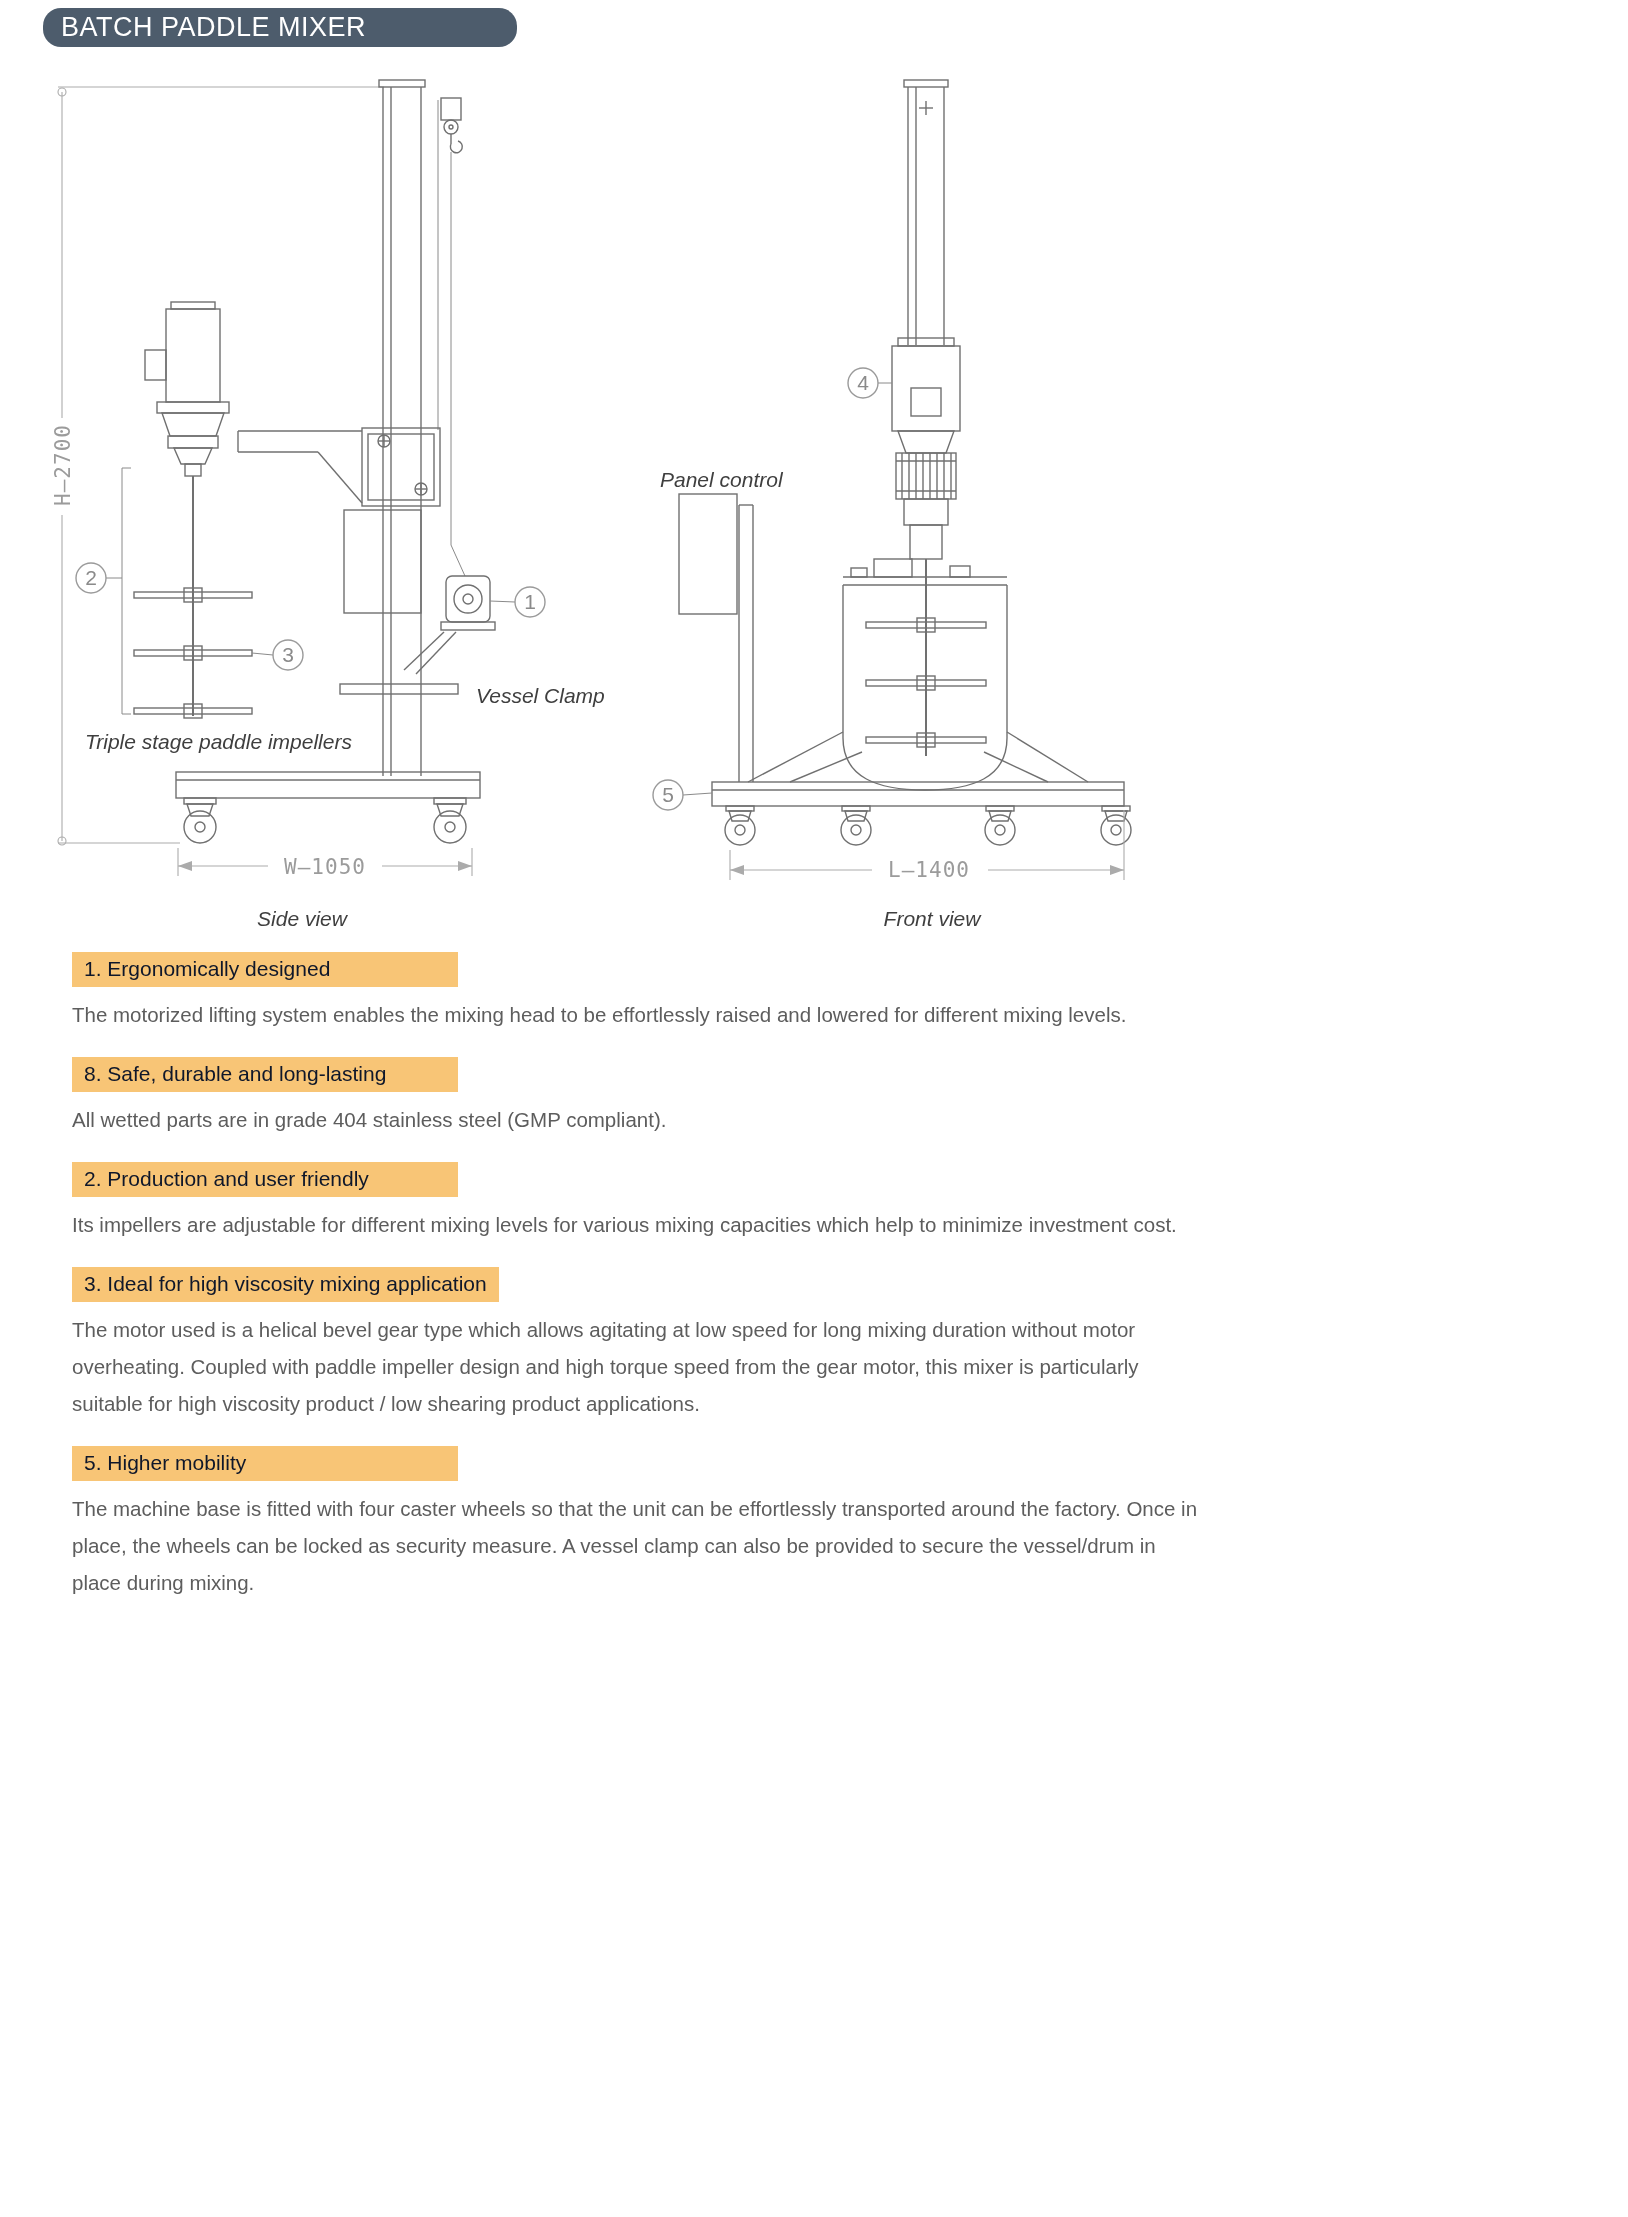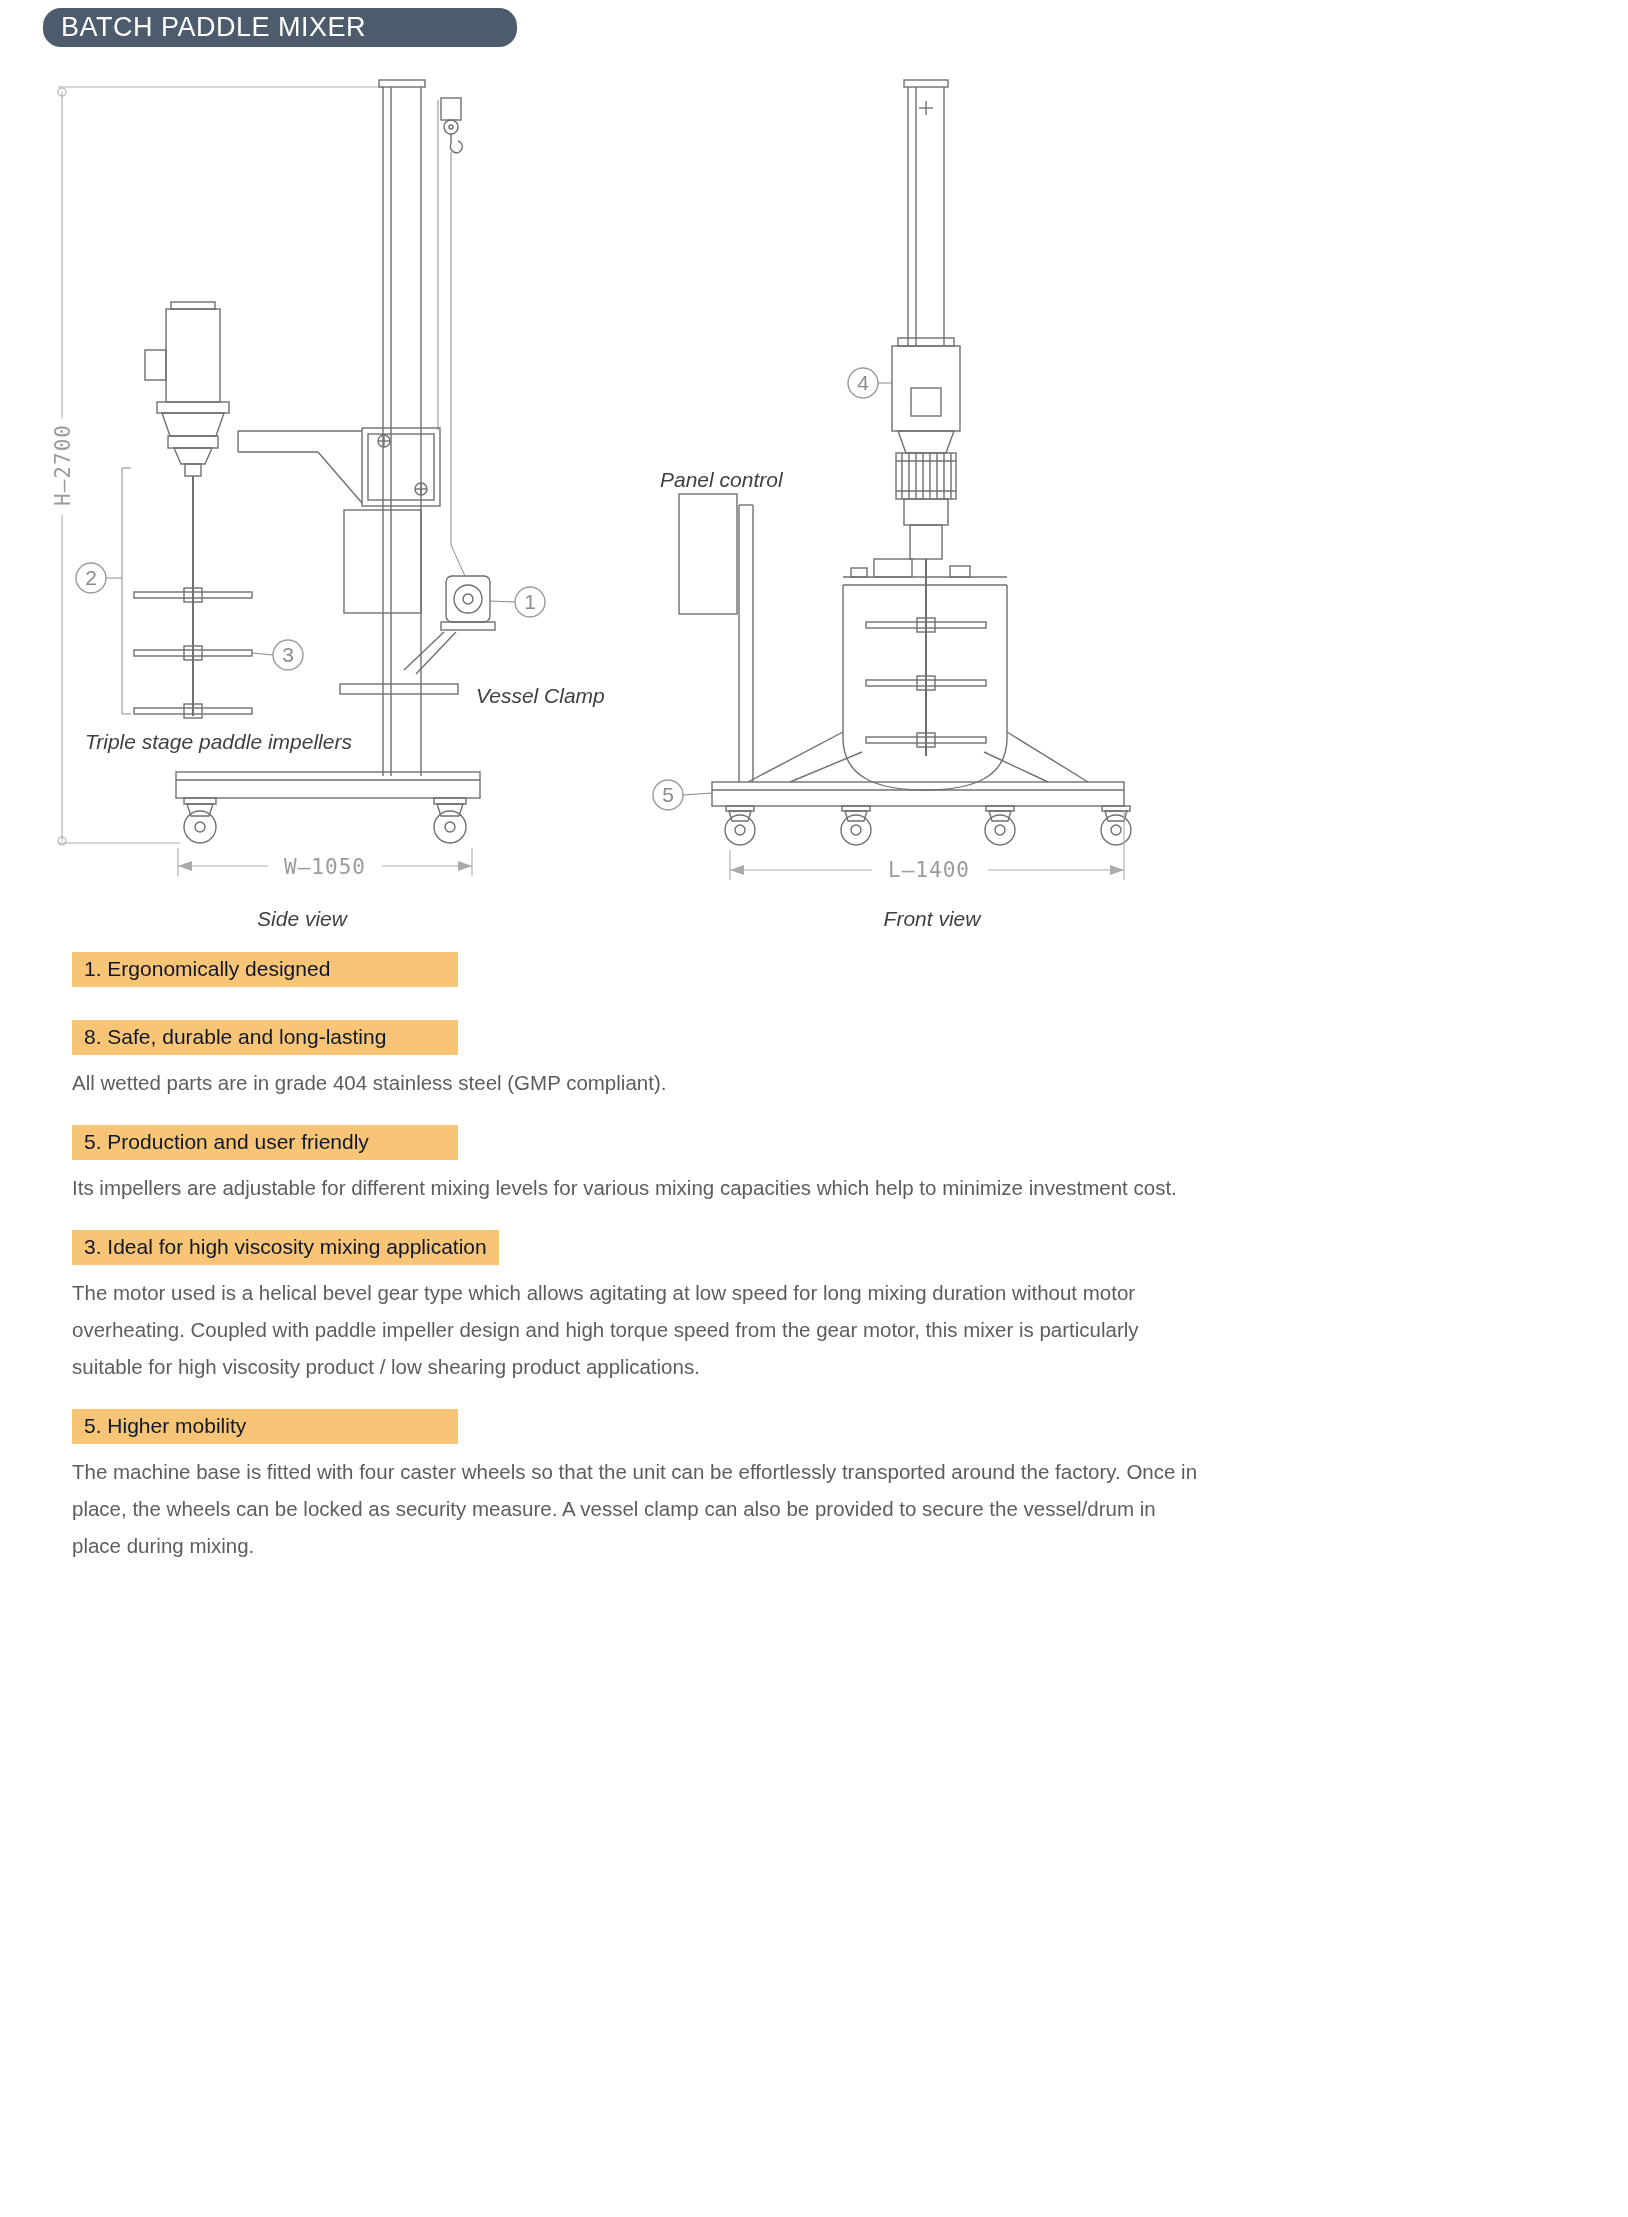--- a/index.html
+++ b/index.html
@@ -319,32 +319,33 @@
       </g>
     </g>
   </svg>
 
   <div class="features">
 
     <section class="feature">
       <div class="feature-heading">
         <span>1. Ergonomically designed</span>
       </div>
+      <p class="feature-body">The motorized lifting system enables the mixing head to be effortlessly raised and lowered for different mixing levels.</p>
     </section>
 
     <section class="feature">
       <div class="feature-heading">
         <span>8. Safe, durable and long-lasting</span>
       </div>
       <p class="feature-body">All wetted parts are in grade 404 stainless steel (GMP compliant).</p>
     </section>
 
     <section class="feature">
       <div class="feature-heading">
-        <span>5. Production and user friendly</span>
+        <span>2. Production and user friendly</span>
       </div>
       <p class="feature-body">Its impellers are adjustable for different mixing levels for various mixing capacities which help to minimize investment cost.</p>
     </section>
 
     <section class="feature">
       <div class="feature-heading">
         <span>3. Ideal for high viscosity mixing application</span>
       </div>
       <p class="feature-body">The motor used is a helical bevel gear type which allows agitating at low speed for long mixing duration without motor overheating. Coupled with paddle impeller design and high torque speed from the gear motor, this mixer is particularly suitable for high viscosity product / low shearing product applications.</p>
     </section>

